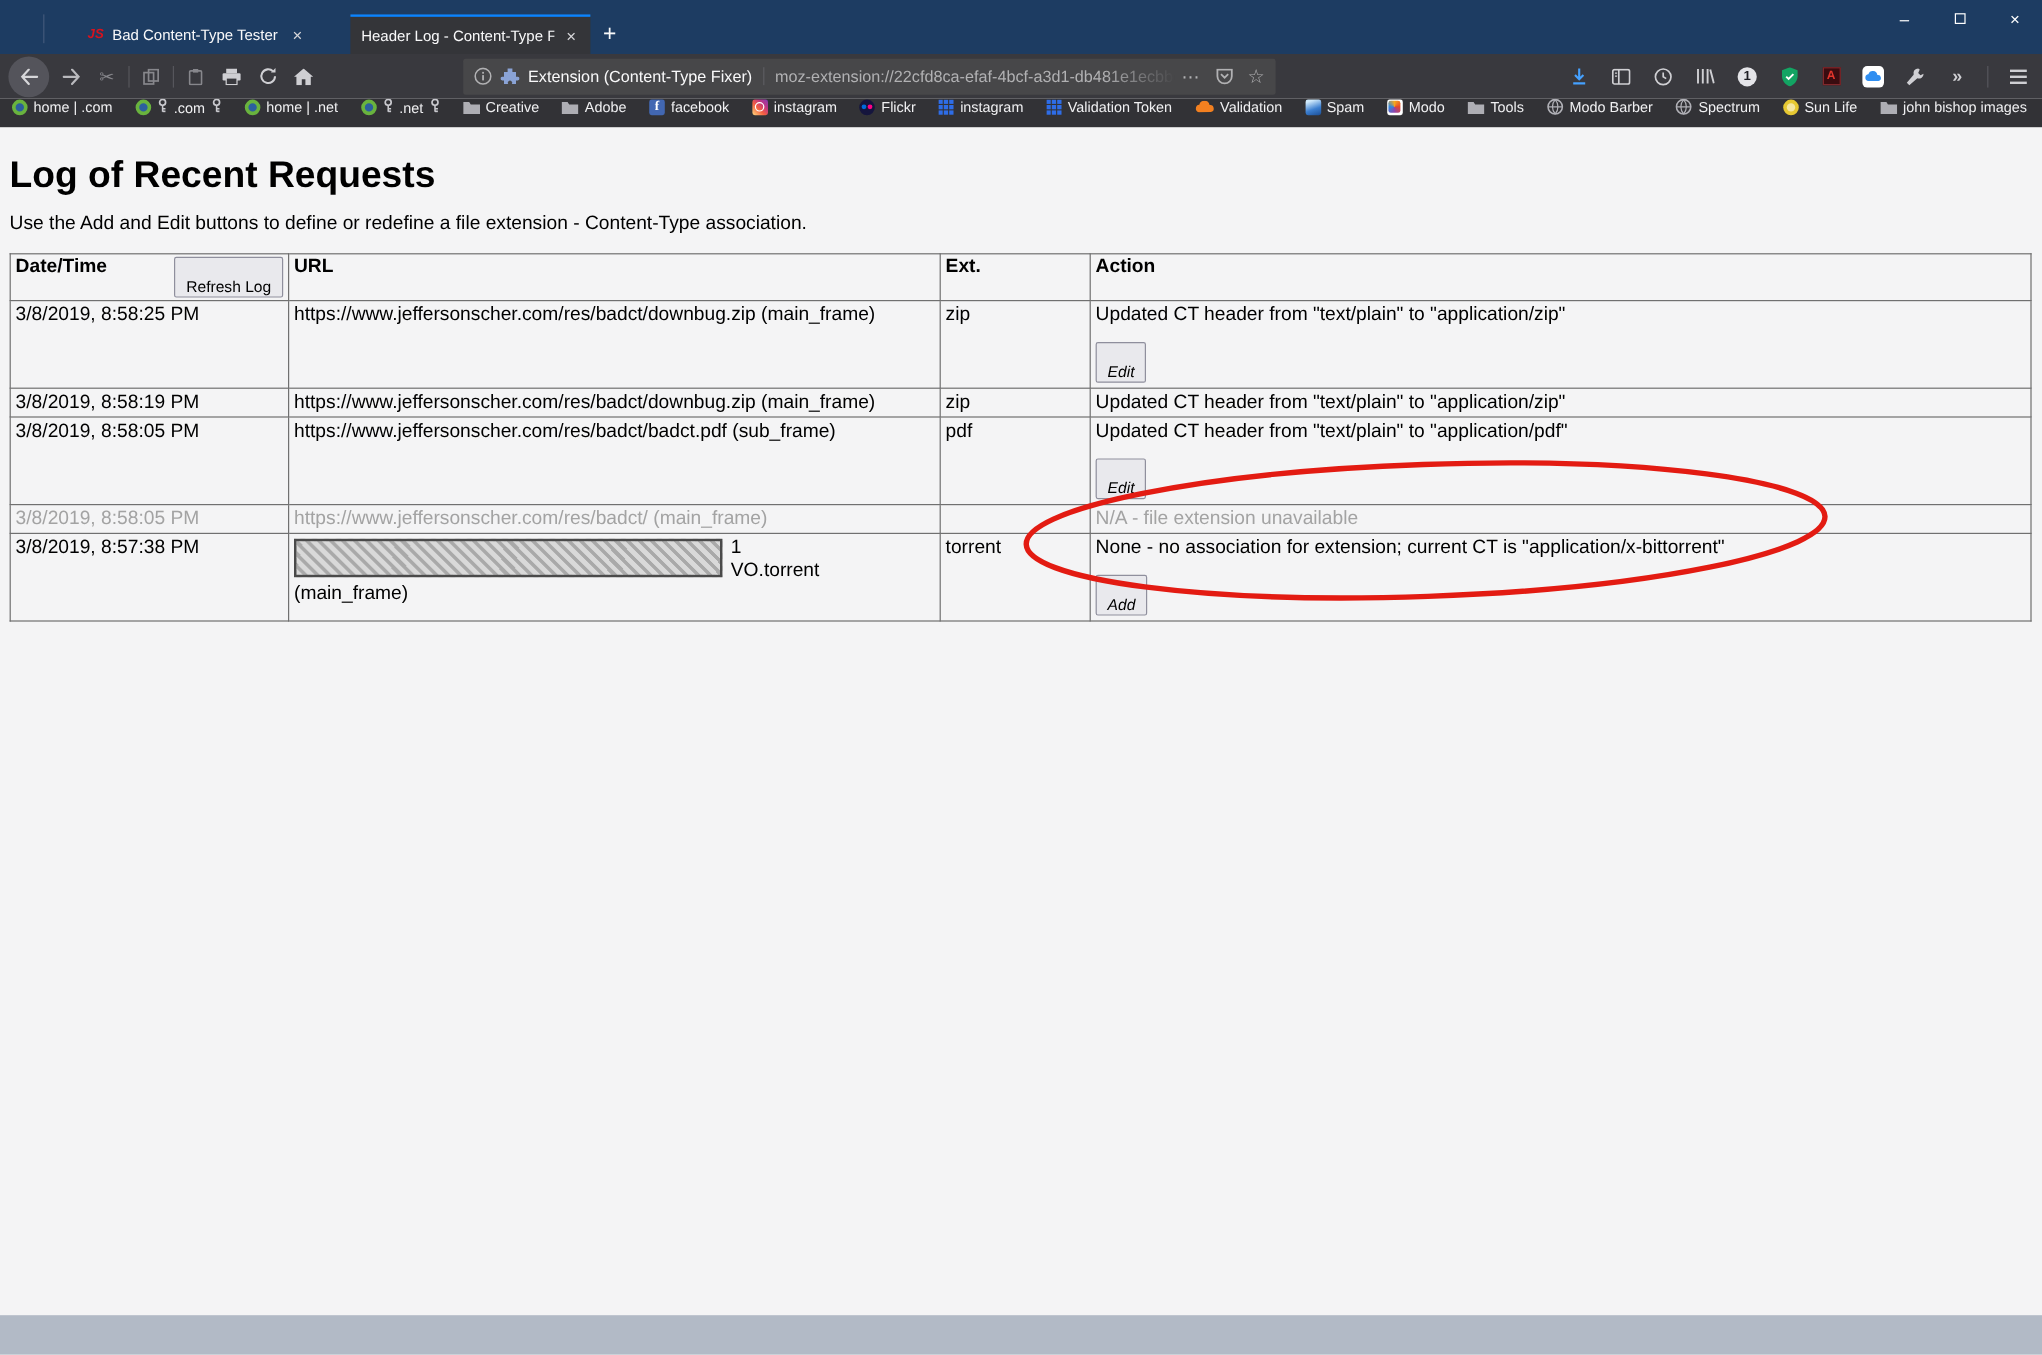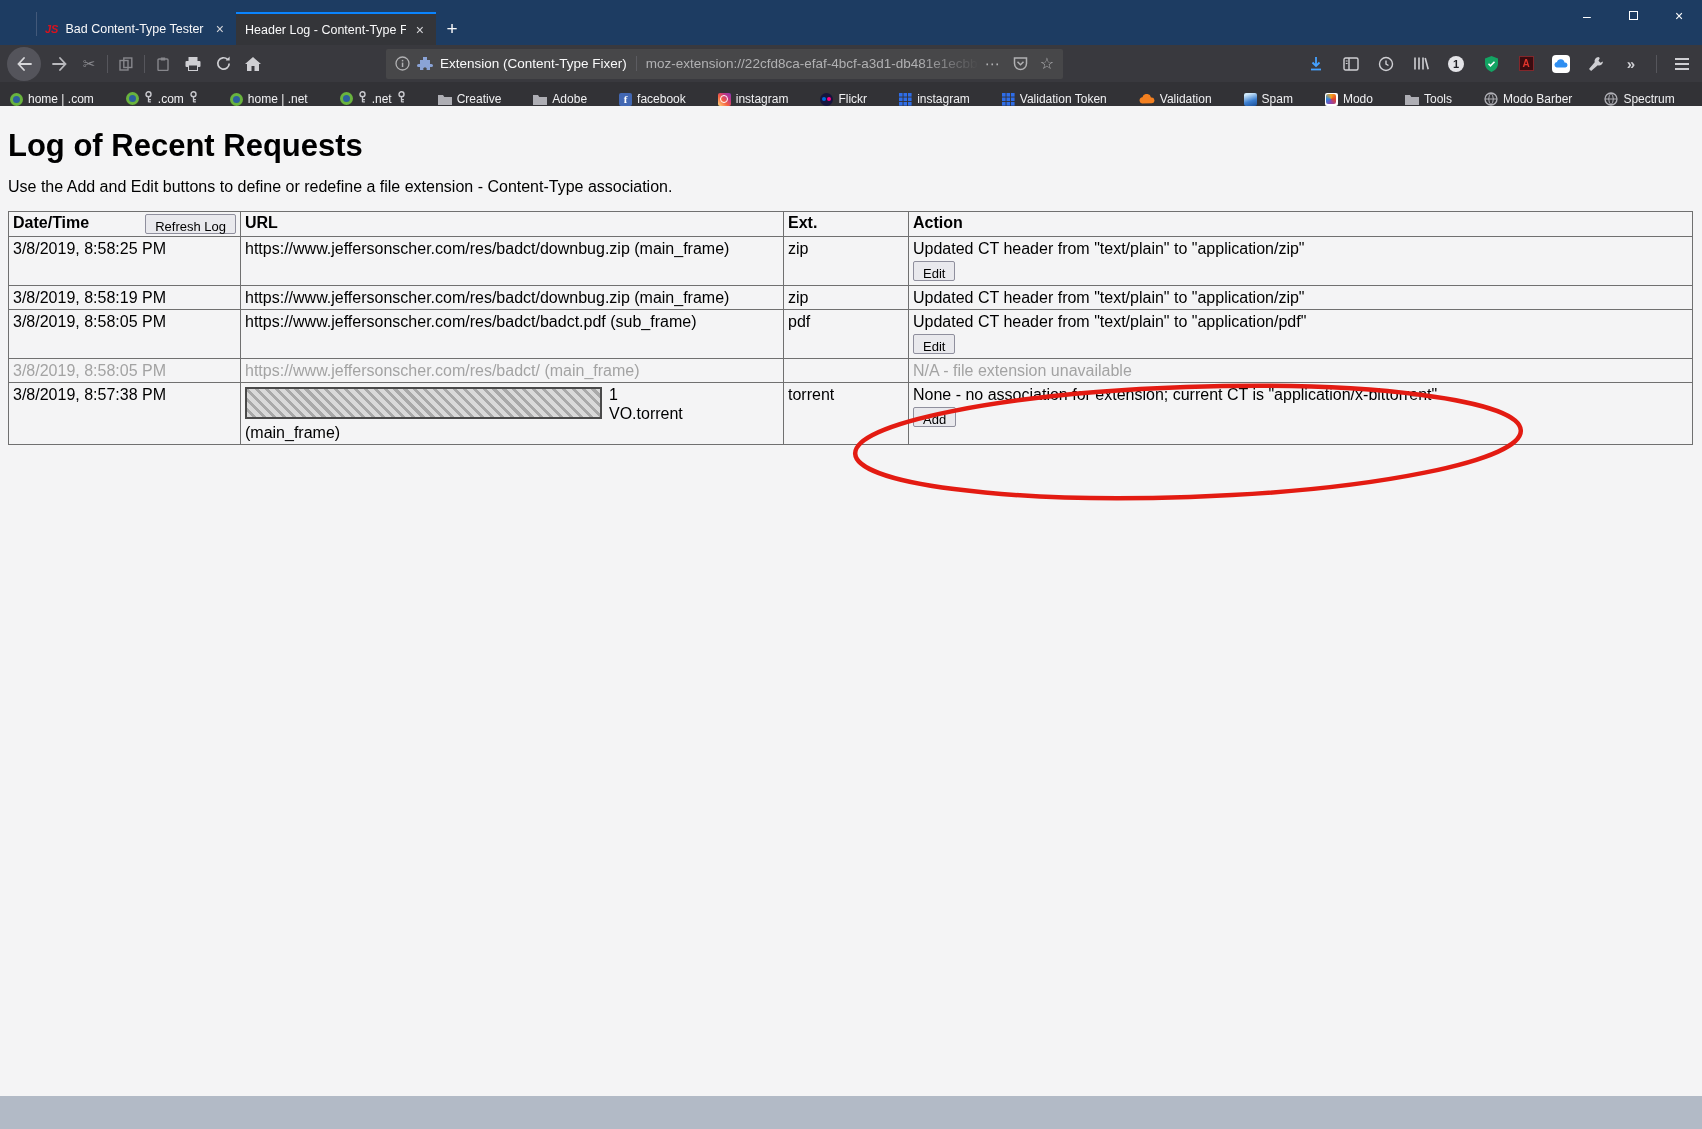--- a/index.html
+++ b/index.html
@@ -6,21 +6,21 @@
   html,body { margin:0; padding:0; }
   body {
     width:1702px; height:1129px; position:relative; overflow:hidden;
     background:#f4f4f5; font-family:"Liberation Sans", sans-serif;
   }
   
   .titlebar { height:45px; background:#1d3c62; display:flex; position:relative; }
   .tabs { display:flex; align-items:flex-end; height:100%; padding-left:36px; }
   .tabs-lead-sep { position:absolute; left:36px; top:12px; width:1px; height:24px; background:#43597a; }
   .tab { width:200px; height:33px; display:flex; align-items:center; gap:7px;
-         padding:0 9px; color:#f9f9fa; font-size:12.5px; cursor:default; position:relative; }
+         padding:0 9px; color:#f9f9fa; font-size:12.5px; cursor:default; position:relative;margin-left:28px; }
   .tab.active { background:#343539; border-top:2px solid #0a84ff; }
   .tab-title { flex:1; white-space:nowrap; overflow:hidden; }
   .tab-close { font-size:14px; color:#d7d7da; padding:0 3px; }
   .favicon-js { color:#d8121d; font-weight:bold; font-size:11px; font-style:italic; }
   .newtab { width:32px; height:33px; display:flex; align-items:center; justify-content:center;
             color:#f9f9fa; font-size:19px; }
   .win-controls { position:absolute; top:0; right:0; display:flex; height:31px; }
   .win-btn { width:46px; display:flex; align-items:center; justify-content:center;
              color:#fff; font-size:14px; }
   .maxbox { width:9px; height:9px; border:1.3px solid #fff; display:inline-block; }
@@ -48,22 +48,22 @@
   .op { width:16px; height:16px; border-radius:50%; background:#e4e4e8; color:#1e1e24;
         font-size:11px; font-weight:bold; display:flex; align-items:center; justify-content:center; }
   .acro { width:15px; height:15px; background:#3a0c10; border:1px solid #82272b; color:#e2352c;
           font-weight:bold; font-size:10px; display:flex; align-items:center; justify-content:center; }
   .icl { width:18px; height:18px; background:#fff; border-radius:4px;
          display:flex; align-items:center; justify-content:center; }
   .chev { color:#cfcfd3; font-size:15px; font-weight:bold; }
   .ham { display:flex; flex-direction:column; gap:3px; }
   .ham i { width:14px; height:2px; background:#cfcfd3; }
   
-  .bookmarksbar { height:24px; background:#323236; display:flex; align-items:flex-end;
-                  padding:0 10px; gap:32px; color:#f0f0f2; font-size:12px; overflow:hidden; }
+  .bookmarksbar { height:24px; background:#323236; display:flex; align-items:flex-start;
+                  padding:0 10px; gap:19px; color:#f0f0f2; font-size:12px; overflow:hidden; }
   .bm { display:flex; align-items:center; gap:5px; white-space:nowrap; }
   .bm-overflow { margin-left:auto; color:#cfcfd3; font-size:14px; font-weight:bold; }
   .ic { display:inline-block; width:13px; height:13px; border-radius:2px; position:relative; flex:0 0 auto; }
   .fb { background:#4267b2; color:#fff; font-weight:bold; font-size:11px; line-height:13px;
         text-align:center; font-family:"Liberation Serif",serif; }
   .ig { background:linear-gradient(45deg,#ffdc80,#f56040 40%,#c13584 70%,#833ab4); }
   .ig::after { content:''; position:absolute; inset:2.5px; border:1.4px solid #fff; border-radius:4px; }
   .flickr { background:#15153d; border-radius:50%; }
   .fd { position:absolute; top:4.5px; width:4px; height:4px; border-radius:50%; }
   .fd.b { left:2px; background:#006add; } .fd.p { right:2px; background:#ff0084; }
@@ -77,24 +77,24 @@
   
   .content { position:relative; padding:0 8px; }
   h1 { font-size:31px; font-weight:bold; margin:22px 0 14px 0; color:#000; }
   .intro { font-size:16px; margin:0 0 15px 0; color:#000; }
   table { border-collapse:collapse; table-layout:fixed; width:1685px; font-size:16px; }
   th, td { border:1px solid #707070; padding:2px 4px; text-align:left; vertical-align:top;
            font-weight:normal; color:#000; }
   th { font-weight:bold; }
   td { line-height:19px; }
   .c-dt { width:232px; } .c-url { width:543px; } .c-ext { width:125px; }
-  .form-btn { font-family:inherit; font-size:13px; height:20px; padding:4px 9px;
+  .form-btn { font-family:inherit; font-size:13px; height:20px; padding:16px 9px;
               background:#e9e9ed; border:1px solid #8f8f9d; border-radius:2px; color:#000;text-align:center; }
   .refresh-btn { float:right; margin-top:0; }
-  td .form-btn { display:block; margin:3px 0 2px 0; }
+  td .form-btn { display:block; margin:13px 0 2px 0;font-style:italic; }
   tr.muted td { color:#a3a3a3; }
   .redacted-box { float:left; width:357px; height:32px; margin:2px 7px 2px 0;
                   border:2px solid #4a4a4a;
                   background:repeating-linear-gradient(45deg,#d9d9d9 0 4px,#a9a9a9 4px 7px); }
   .annotation-svg { position:absolute; left:0; top:0; pointer-events:none; z-index:40; }
   .bottombar { position:absolute; left:0; bottom:0; width:100%; height:33px; background:#b2bac6; }
 </style>
 </head>
 <body>
 

